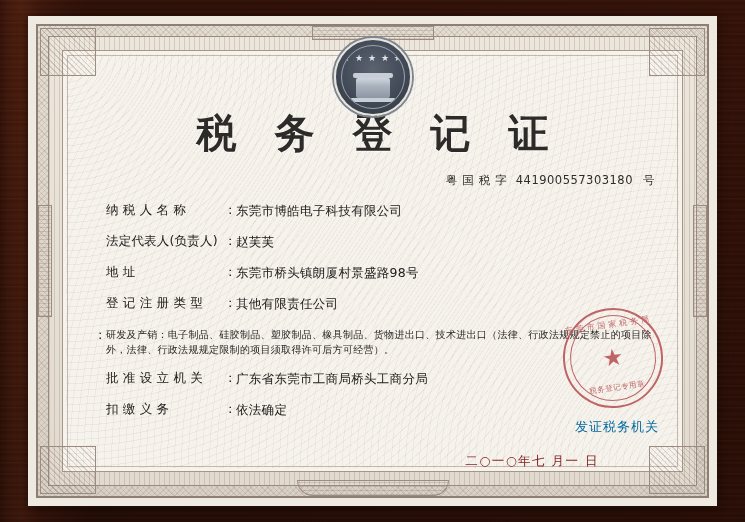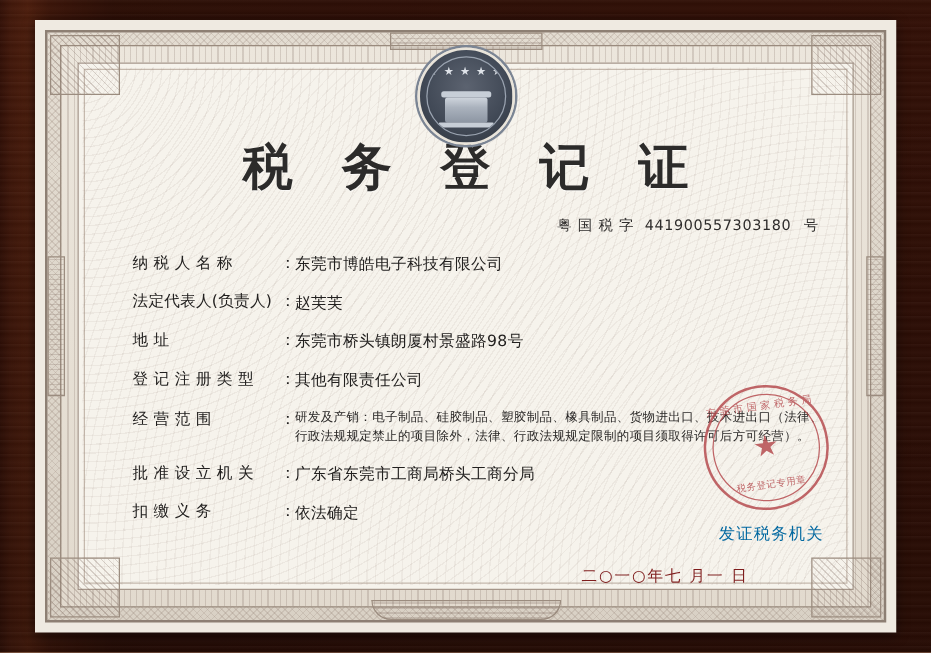--- a/index.html
+++ b/index.html
@@ -182,21 +182,21 @@
   .content {
     position: absolute;
     left: 54px;
     top: 60px;
     right: 54px;
     bottom: 52px;
     z-index: 5;
   }
   .title {
     text-align: center;
-    font-family: Liberation Sans, sans-serif;
+    font-family: Liberation Serif, serif;
     font-size: 40px;
     font-weight: bold;
     letter-spacing: 14px;
     color: #2c2b2a;
     text-indent: 14px;
     margin-top: 30px;
     text-shadow: 0 1px 0 rgba(255,255,255,0.6);
   }
   .certno {
     margin-top: 12px;
@@ -361,21 +361,20 @@
         <div class="value">东莞市桥头镇朗厦村景盛路98号</div>
       </div>
 
       <div class="row">
         <div class="label">登 记 注 册 类 型</div>
         <div class="colon">：</div>
         <div class="value">其他有限责任公司</div>
       </div>
 
       <div class="row">
-        <div class="label">经 营 范 围</div>
         <div class="colon">：</div>
         <div class="value small">研发及产销：电子制品、硅胶制品、塑胶制品、橡具制品、货物进出口、技术进出口（法律、行政法规规定禁止的项目除外，法律、行政法规规定限制的项目须取得许可后方可经营）。</div>
       </div>
 
       <div class="row">
         <div class="label">批 准 设 立 机 关</div>
         <div class="colon">：</div>
         <div class="value">广东省东莞市工商局桥头工商分局</div>
       </div>
 

